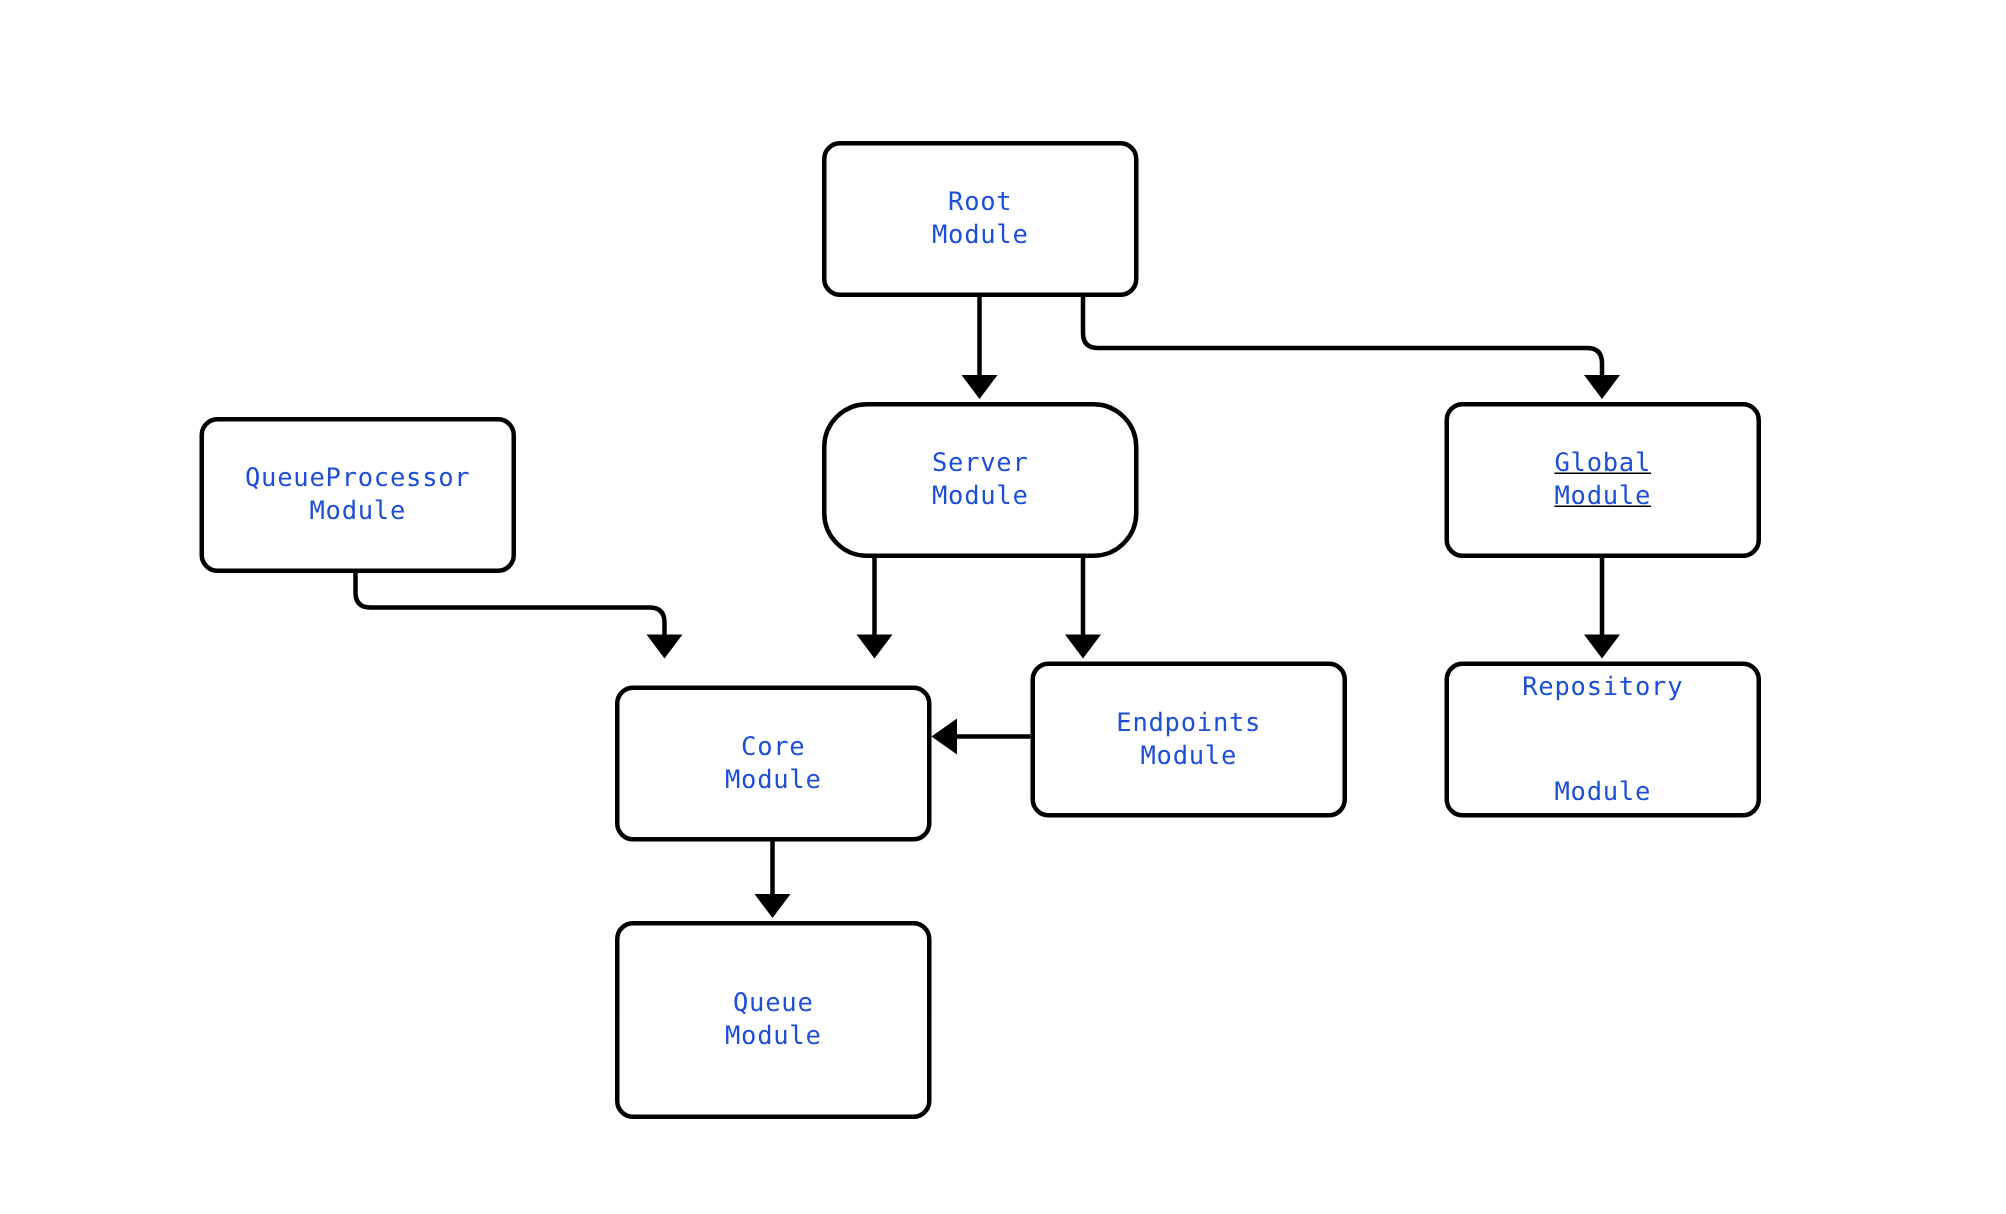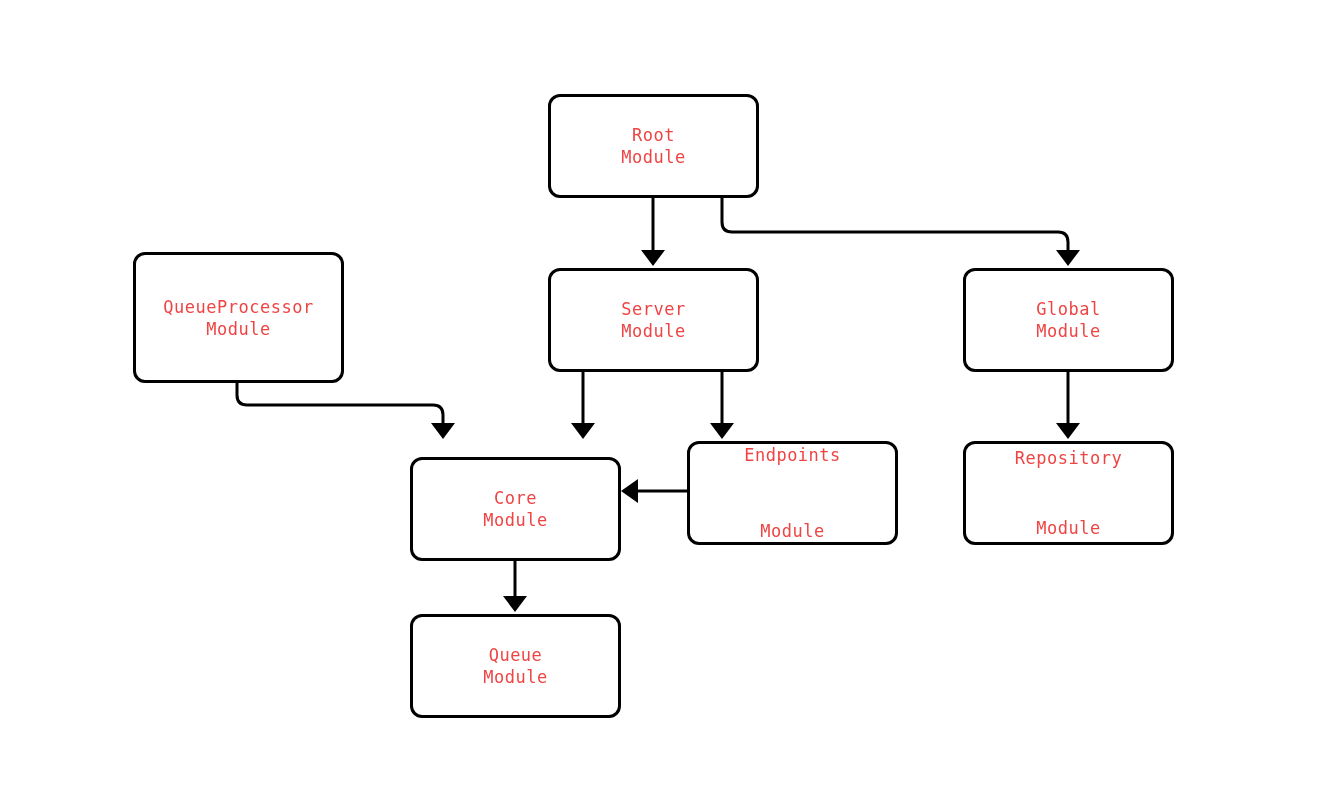--- a/index.html
+++ b/index.html
@@ -31,21 +31,21 @@
     display: flex;
     flex-direction: column;
     align-items: center;
     justify-content: center;
     z-index: 2;
   }
   .node-line {
     font-family: "DejaVu Sans Mono", "Liberation Mono", monospace;
     font-size: 17px;
     line-height: 22px;
-    color: #ef4444;
+    color: #1d4ed8;
     white-space: pre;
     letter-spacing: 0.5px;
   }
 </style>
 </head>
 <body>
 
 <div id="canvas">
 
   <svg id="edge-layer" viewBox="0 0 1337 809" xmlns="http://www.w3.org/2000/svg">
@@ -81,43 +81,43 @@
         <path d="M 515 545 L 515 598" fill="none" stroke="#000000" stroke-width="3" stroke-linecap="butt"></path>
         <polygon points="503,596 527,596 515,612" fill="#000000"></polygon>
       </g>
     </svg>
 
   <div id="node-layer">
       <div class="node" style="left: 548px; top: 94px; width: 211px; height: 104px; border-color: rgb(0, 0, 0); background: rgb(255, 255, 255);">
         <div class="node-line">Root</div>
         <div class="node-line">Module</div>
       </div>
-      <div class="node" style="left: 133px; top: 252px; width: 211px; height: 131px; border-color: rgb(0, 0, 0); background: rgb(255, 255, 255);">
+      <div class="node" style="left: 133px; top: 278px; width: 211px; height: 104px; border-color: rgb(0, 0, 0); background: rgb(255, 255, 255);">
         <div class="node-line">QueueProcessor</div>
         <div class="node-line">Module</div>
       </div>
-      <div class="node" style="left: 548px; top: 268px; width: 211px; height: 104px; border-color: rgb(0, 0, 0); background: rgb(255, 255, 255);">
+      <div class="node" style="left: 548px; top: 268px; width: 211px; height: 104px; border-color: rgb(0, 0, 0); background: rgb(255, 255, 255); border-radius: 30px;">
         <div class="node-line">Server</div>
         <div class="node-line">Module</div>
       </div>
-      <div class="node" style="left: 963px; top: 268px; width: 211px; height: 104px; border-color: rgb(0, 0, 0); background: rgb(255, 255, 255);">
+      <div class="node" style="left: 963px; top: 268px; width: 211px; height: 104px; border-color: rgb(0, 0, 0); background: rgb(255, 255, 255); text-decoration: underline;">
         <div class="node-line">Global</div>
         <div class="node-line">Module</div>
       </div>
       <div class="node" style="left: 410px; top: 441px; width: 211px; height: 104px; border-color: rgb(0, 0, 0); background: rgb(255, 255, 255); margin-top: 16px;">
         <div class="node-line">Core</div>
         <div class="node-line">Module</div>
       </div>
-      <div class="node" style="left: 687px; top: 441px; width: 211px; height: 104px; border-color: rgb(0, 0, 0); background: rgb(255, 255, 255); justify-content: space-between;">
+      <div class="node" style="left: 687px; top: 441px; width: 211px; height: 104px; border-color: rgb(0, 0, 0); background: rgb(255, 255, 255);">
         <div class="node-line">Endpoints</div>
         <div class="node-line">Module</div>
       </div>
       <div class="node" style="left: 963px; top: 441px; width: 211px; height: 104px; border-color: rgb(0, 0, 0); background: rgb(255, 255, 255); gap: 48px;">
         <div class="node-line">Repository</div>
         <div class="node-line">Module</div>
       </div>
-      <div class="node" style="left: 410px; top: 614px; width: 211px; height: 104px; border-color: rgb(0, 0, 0); background: rgb(255, 255, 255);">
+      <div class="node" style="left: 410px; top: 614px; width: 211px; height: 132px; border-color: rgb(0, 0, 0); background: rgb(255, 255, 255);">
         <div class="node-line">Queue</div>
         <div class="node-line">Module</div>
       </div>
     </div>
 
 </div>
 
 </body></html>

